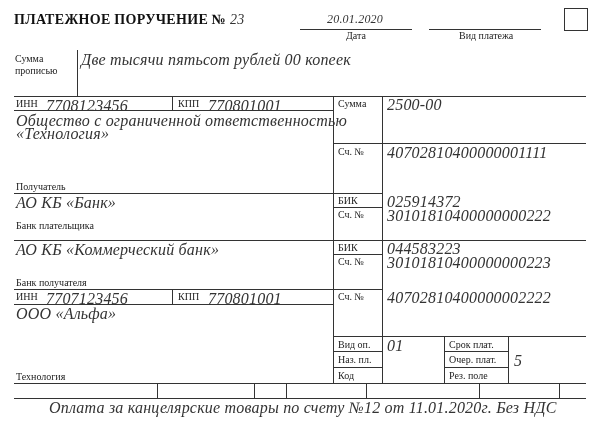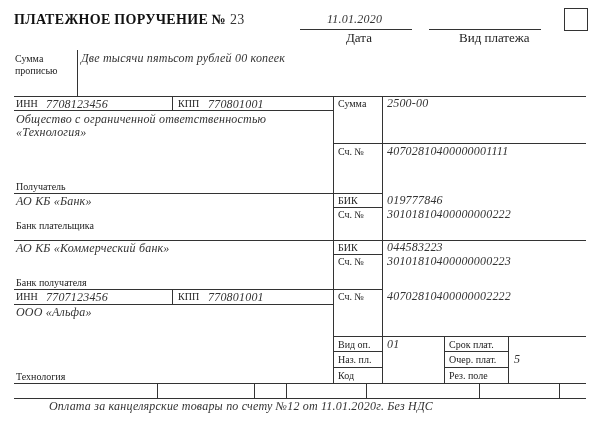--- a/index.html
+++ b/index.html
@@ -1,34 +1,34 @@
 <!DOCTYPE html>
 <html><head>
 <meta charset="utf-8">
 <style>
   html, body { margin:0; padding:0; background:#ffffff; }
   body { width:600px; height:446px; position:relative; overflow:hidden; color:#1a1a1a; font-family:"Liberation Serif", serif; }
   .hl { position:absolute; height:1px; background:#333; }
   .vl { position:absolute; width:1px; background:#333; }
   .lbl { position:absolute; font-family:"Liberation Serif", serif; font-size:10px; color:#222; white-space:nowrap; }
-  .val { position:absolute; font-family:"Liberation Serif", serif; font-style:italic; font-size:12px; color:#333; white-space:nowrap; letter-spacing:0.2px; }
+  .val { position:absolute; font-family:"Liberation Serif", serif; font-style:italic; font-size:16px; color:#333; white-space:nowrap; letter-spacing:0.2px; }
   .title { position:absolute; left:14px; top:12px; font-family:"Liberation Serif", serif; font-weight:bold; font-size:14px; letter-spacing:0.3px; color:#111; }
-  .title .num { font-weight:normal; color:#333; }
-  .small { font-size:13px; }
+  .title .num { font-weight:normal; font-style:italic; color:#333; }
+  .small { font-size:10px; }
   .box { position:absolute; border:1px solid #333; }
 </style>
 </head>
 <body>
 
 <div class="title">
   <span>ПЛАТЕЖНОЕ ПОРУЧЕНИЕ №</span>
   <span class="num">23</span>
 </div>
 
-<div class="val" style="left:327px; top:12px; font-size:12px;">11.01.2020</div>
+<div class="val" style="left:327px; top:12px; font-size:12px;">20.01.2020</div>
 <div class="hl" style="left:300px; top:29px; width:112px;"></div>
 <div class="lbl small" style="left:346px; top:30px;">Дата</div>
 
 <div class="hl" style="left:429px; top:29px; width:112px;"></div>
 <div class="lbl small" style="left:459px; top:30px;">Вид платежа</div>
 
 <div class="box" style="left:564px; top:8px; width:22px; height:21px;"></div>
 
 <div class="lbl" style="left:15px; top:53px;">Сумма</div>
 <div class="lbl" style="left:15px; top:65px;">прописью</div>
@@ -75,21 +75,21 @@
 <div class="lbl" style="left:16px; top:181px;">Получатель</div>
 
 <div class="lbl" style="left:338px; top:98px;">Сумма</div>
 <div class="val" style="left:387px; top:96px;text-align:center;">2500-00</div>
 <div class="lbl" style="left:338px; top:146px;">Сч. №</div>
 <div class="val" style="left:387px; top:144px;">40702810400000001111</div>
 
 <div class="val" style="left:16px; top:194px;">АО КБ «Банк»</div>
 <div class="lbl" style="left:16px; top:220px;">Банк плательщика</div>
 <div class="lbl" style="left:338px; top:195px;">БИК</div>
-<div class="val" style="left:387px; top:193px;">019777846</div>
+<div class="val" style="left:387px; top:193px;">025914372</div>
 <div class="lbl" style="left:338px; top:209px;">Сч. №</div>
 <div class="val" style="left:387px; top:207px;">30101810400000000222</div>
 
 <div class="val" style="left:16px; top:241px;">АО КБ «Коммерческий банк»</div>
 <div class="lbl" style="left:16px; top:277px;">Банк получателя</div>
 <div class="lbl" style="left:338px; top:242px;">БИК</div>
 <div class="val" style="left:387px; top:240px;">044583223</div>
 <div class="lbl" style="left:338px; top:256px;">Сч. №</div>
 <div class="val" style="left:387px; top:254px;">30101810400000000223</div>
 

